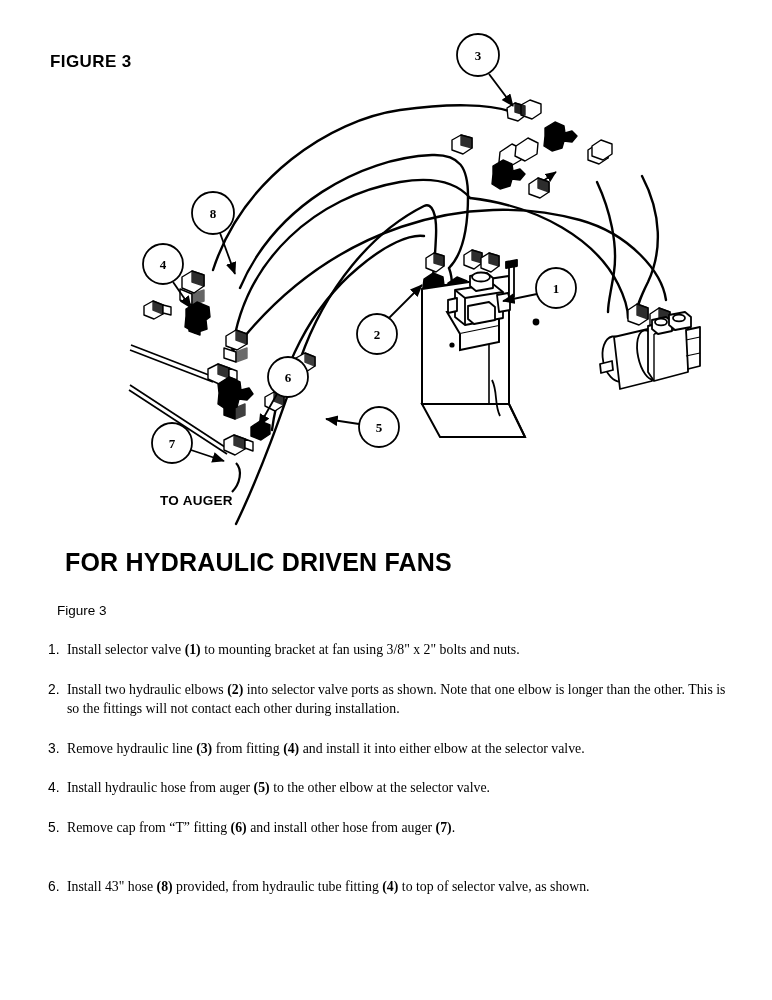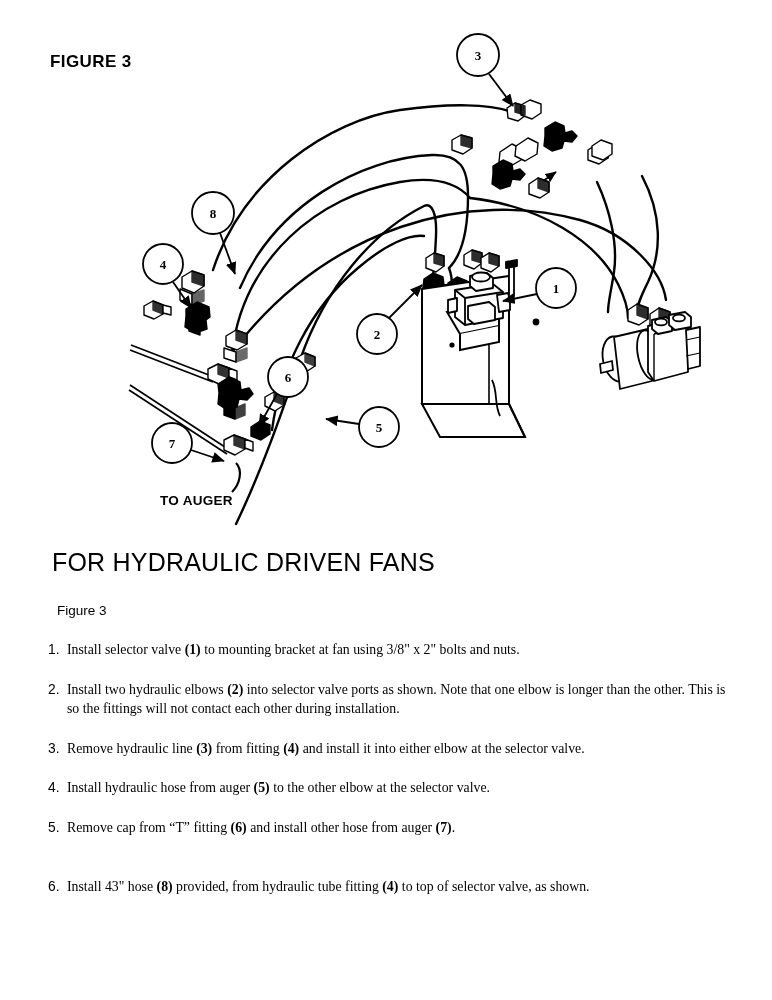--- a/index.html
+++ b/index.html
@@ -50,24 +50,24 @@
   .to-auger-text {
     font-family: "Liberation Sans", sans-serif;
     font-size: 13.5px;
     font-weight: bold;
     letter-spacing: 0.3px;
   }
 
   
   .headline {
     position: absolute;
-    left: 52px;
+    left: 65px;
     top: 548px;
     font-size: 25px;
-    font-weight: normal;
+    font-weight: bold;
     letter-spacing: 0.2px;
   }
   .fig-caption {
     position: absolute;
     left: 57px;
     top: 603px;
     font-size: 13.5px;
   }
 
   .steps {

